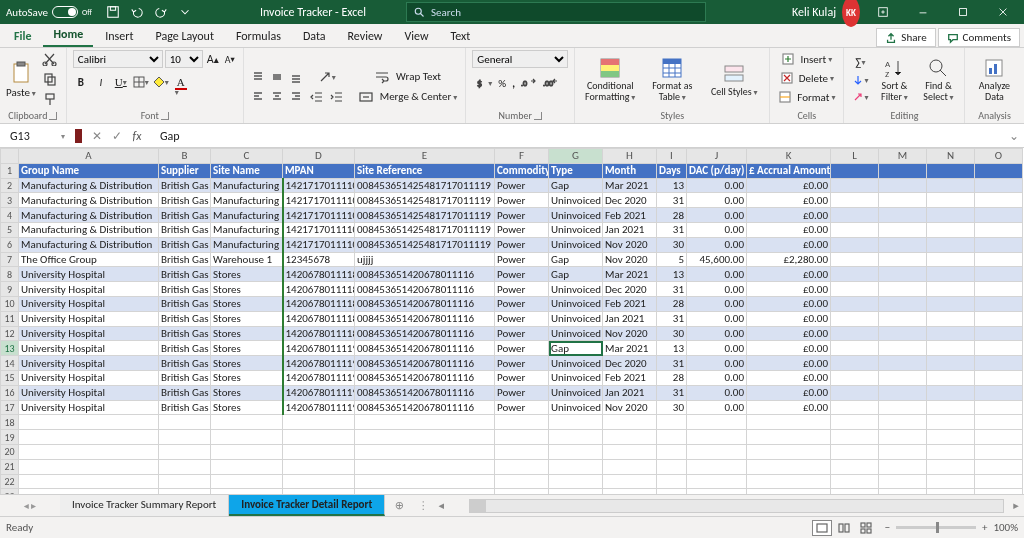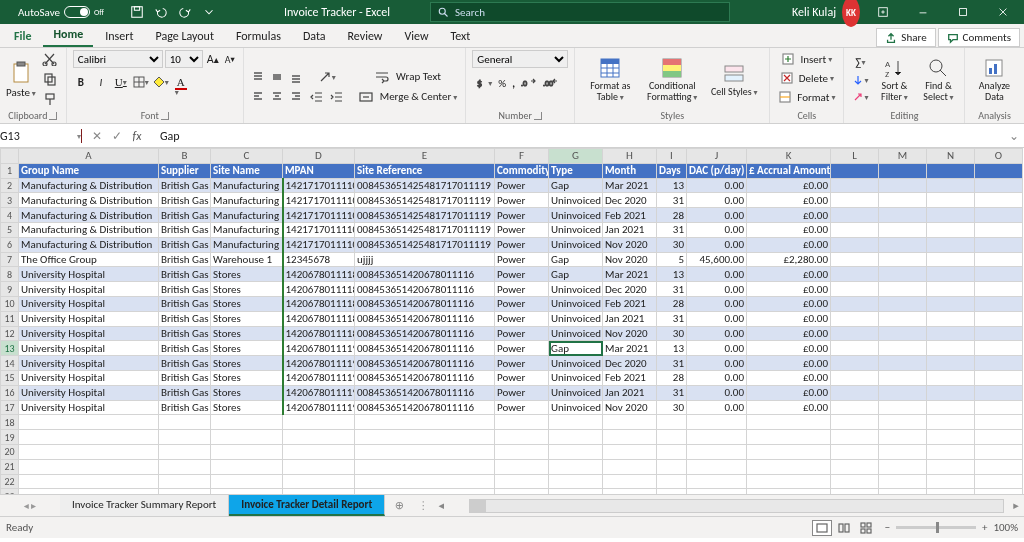--- a/index.html
+++ b/index.html
@@ -1,19 +1,19 @@
 <!DOCTYPE html>
 <html><head>
 <meta charset="utf-8">
 <style>
 * { margin: 0; padding: 0; box-sizing: border-box; font-family: "Segoe UI", Calibri, sans-serif; }
 body { width: 1024px; height: 542px; overflow: hidden; background: #fff; font-size: 12px; color: #222; }
 
 .titlebar { height: 24px; background: #185c37; display: flex; align-items: center; color: #fff; font-size: 11px; }
-.titlebar .autosave { display: flex; align-items: center; padding: 0 18px; gap: 4px;}
+.titlebar .autosave { display: flex; align-items: center; padding: 0 6px; gap: 4px;}
 .titlebar .toggle { width: 26px; height: 12px; border: 1px solid #fff; border-radius: 7px; position: relative; }
 .titlebar .toggle::after { content:""; position:absolute; right:1px; top:1px; width:8px; height:8px; border-radius:50%; background:#fff;}
 .titlebar .qat { display:flex; gap:2px; padding:0 4px; }
 .titlebar .qat-btn { width:22px; height:20px; display:flex; align-items:center; justify-content:center; }
 .titlebar .qat-btn svg { width:14px; height:14px; fill:none; stroke:#fff; stroke-width:1.2;}
 .titlebar .doc-title { margin-left: 60px; font-size:12px; }
 .titlebar .search { margin-left:40px; width:300px; height:20px; background:#0f4a2b; border:1px solid #2d7a52; display:flex; align-items:center; padding:0 6px; gap:6px; color:#cde;}
 .titlebar .search svg { width:12px; height:12px; stroke:#cde; fill:none; stroke-width:1.5;}
 .titlebar .right { margin-left:auto; display:flex; align-items:center; gap:6px; padding-right:4px;}
 .titlebar .user { display:flex; align-items:center; gap:6px; font-size:12px;}
@@ -51,21 +51,21 @@
 .font-color::after{content:"";position:absolute;bottom:0;left:2px;right:2px;height:2px;background:#c00;}
 
 .align-grid{display:grid;grid-template-columns:repeat(3,16px);grid-template-rows:repeat(2,16px);gap:3px;}
 .align-grid .ab{display:flex;align-items:center;justify-content:center;}
 .align-grid .ab svg{width:12px;height:12px;stroke:#555;stroke-width:1.3;}
 
 .big-btn{display:flex;flex-direction:column;align-items:center;width:58px;font-size:10px;text-align:center;line-height:1.1;}
 .big-btn svg{width:24px;height:24px;}
 
 .namebox-row{height:24px;border-bottom:1px solid #d0d0d0;display:flex;align-items:center;font-size:12px;background:#fff;}
-.namebox{width:82px;border-right:1px solid #7f1d1d;padding:0 0;display:flex;align-items:center;justify-content:space-between;}
+.namebox{width:82px;border-right:7px solid #7f1d1d;padding:0 10px;display:flex;align-items:center;justify-content:space-between;}
 .namebox .dd{font-size:8px;color:#888;}
 .fx-btns{display:flex;gap:2px;padding:0 6px;align-items:center;}
 .fx-btns span{width:18px;display:flex;justify-content:center;color:#888;}
 .fx-btns .fx{font-style:italic;color:#555;}
 .formula-bar{flex:1;padding:0 8px;}
 .fb-expand{width:20px;display:flex;justify-content:center;color:#888;}
 
 .grid-area{height:346px;position:relative;overflow:hidden;background:#fff;}
 table.sheet{border-collapse:collapse;table-layout:fixed;width:1018px;}
 table.sheet th,table.sheet td{border:1px solid #d4d4d4;font-size:11px;height:14.8px;padding:0 2px;white-space:nowrap;overflow:hidden;}
@@ -368,34 +368,34 @@
     <div class="grp-label">
         <span>Number</span>
         <span class="launcher"></span>
       </div>
   </div>
 
   <div class="grp">
     <div class="grp-body">
       <div class="big-btn">
           <svg viewBox="0 0 24 24">
-            <rect x="3" y="3" width="18" height="18" fill="#fff" stroke="#4472c4"></rect>
-            <rect x="3" y="3" width="18" height="5" fill="#4472c4"></rect>
-            <path d="M3 12h18M3 17h18M9 3v18M15 3v18" stroke="#4472c4"></path>
-          </svg>
-          <span class="small-dd">Format as Table</span>
-        </div>
-      <div class="big-btn">
-          <svg viewBox="0 0 24 24">
             <rect x="3" y="3" width="18" height="18" fill="#fff" stroke="#888"></rect>
             <rect x="3" y="3" width="18" height="6" fill="#e57373"></rect>
             <rect x="3" y="9" width="18" height="6" fill="#fff176"></rect>
             <rect x="3" y="15" width="18" height="6" fill="#81c784"></rect>
           </svg>
           <span class="small-dd">Conditional Formatting</span>
+        </div>
+      <div class="big-btn">
+          <svg viewBox="0 0 24 24">
+            <rect x="3" y="3" width="18" height="18" fill="#fff" stroke="#4472c4"></rect>
+            <rect x="3" y="3" width="18" height="5" fill="#4472c4"></rect>
+            <path d="M3 12h18M3 17h18M9 3v18M15 3v18" stroke="#4472c4"></path>
+          </svg>
+          <span class="small-dd">Format as Table</span>
         </div>
       <div class="big-btn">
           <svg viewBox="0 0 24 24">
             <rect x="3" y="4" width="18" height="6" fill="#fce4ec" stroke="#888"></rect>
             <rect x="3" y="13" width="18" height="6" fill="#e3f2fd" stroke="#888"></rect>
           </svg>
           <span class="small-dd">Cell Styles</span>
         </div>
     </div>
     <div class="grp-label">

